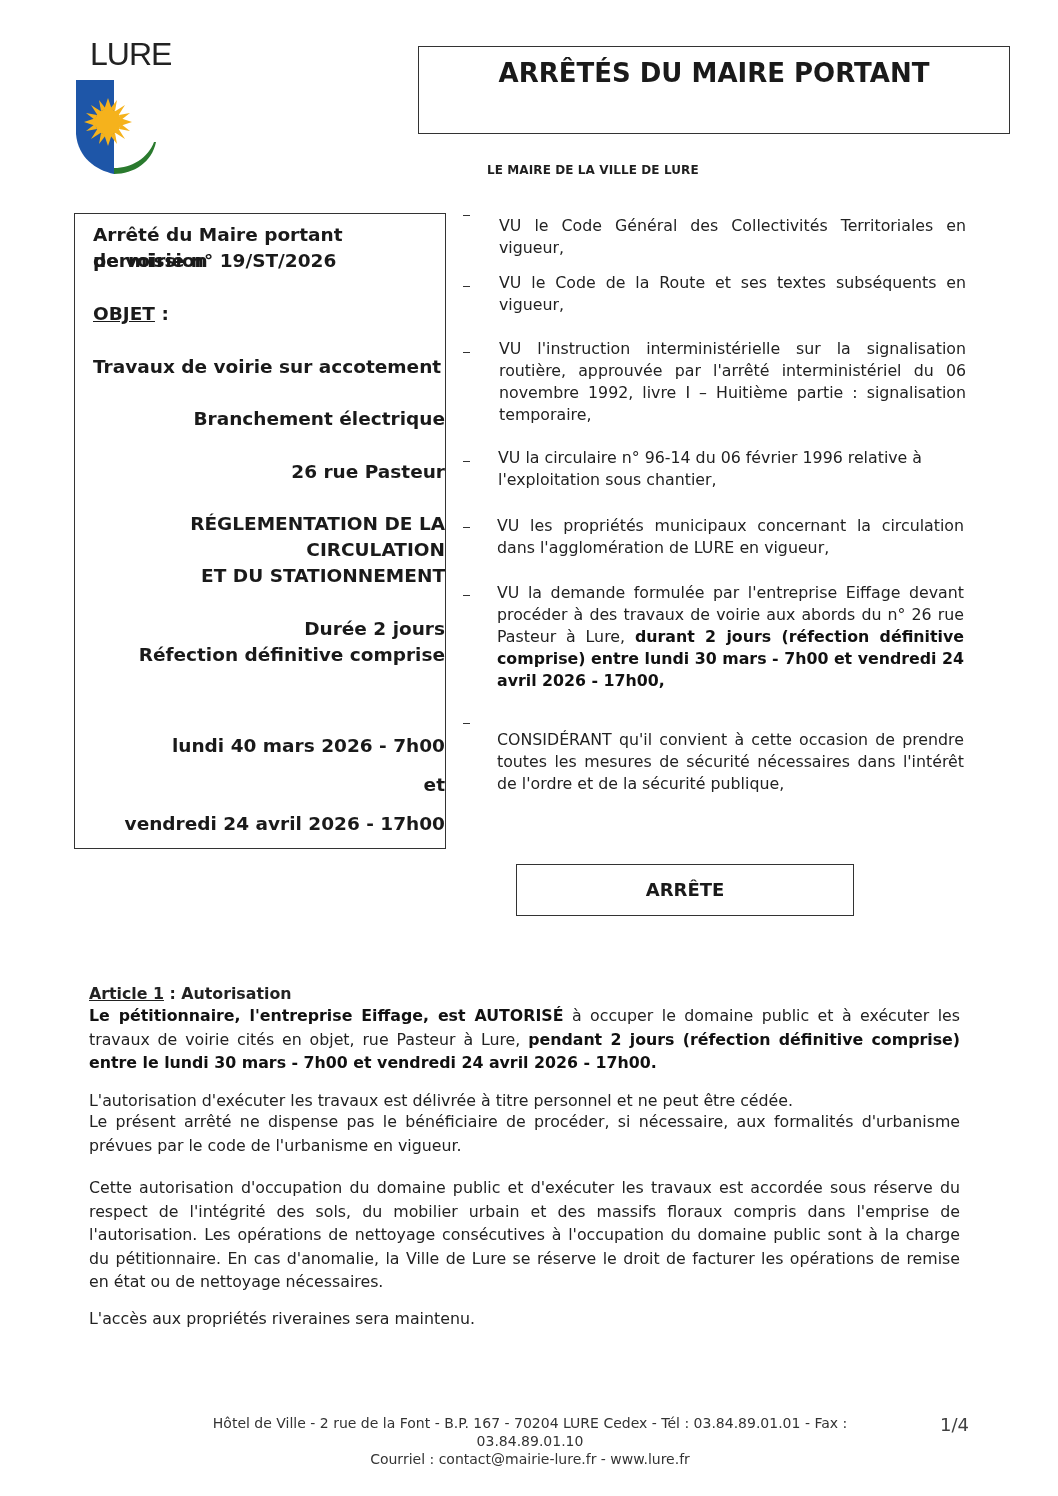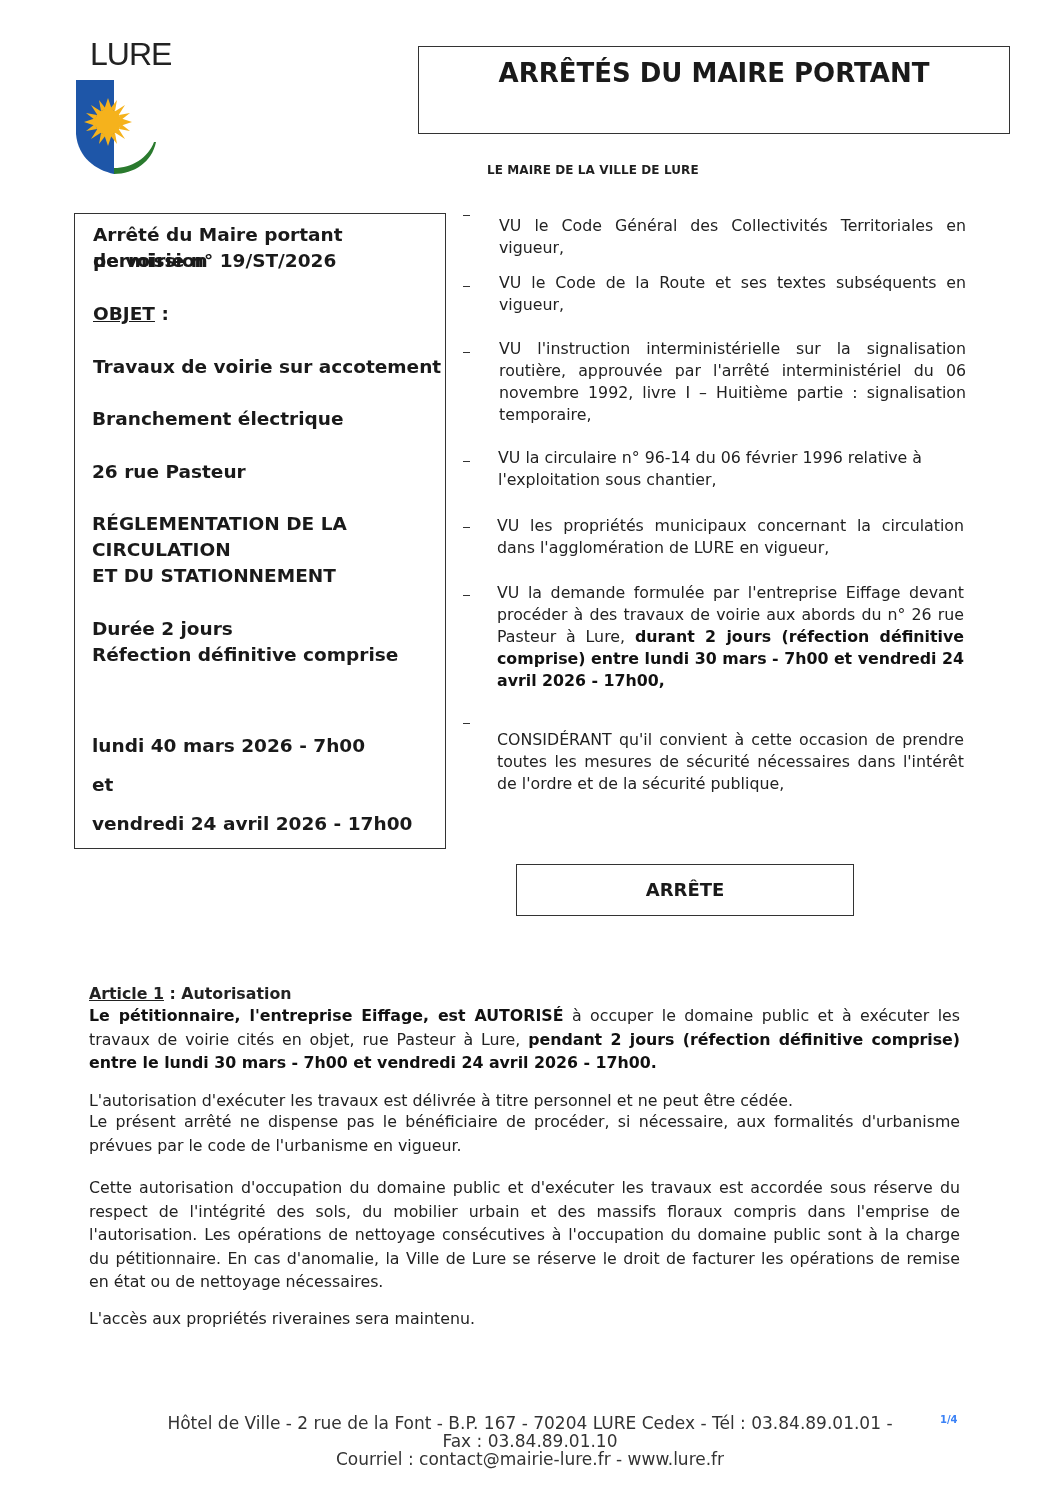--- a/index.html
+++ b/index.html
@@ -18,21 +18,21 @@
   .title-box div { font-family: "DejaVu Sans", sans-serif; font-weight: bold; font-size: 26px;
                    line-height: 34px; color: #1a1a1a; }
   .title-box .l1 { margin-top: 9px; }
 
   .maire { left: 487px; top: 163px; font-weight: bold; font-size: 12px; color: #1f1f1f; letter-spacing: 0.1px; }
 
   
   .left-box { left: 74px; top: 213px; width: 372px; height: 636px; border: 1.3px solid #333;
               box-sizing: border-box; }
   .lb-text { position: absolute; font-weight: bold; font-size: 18.5px; color: #1a1a1a; line-height: 26px; }
-  .lb-center { left: 17px; width: 100%; text-align: left; }
+  .lb-center { left: 0; width: 100%; text-align: right; }
   .underline { text-decoration: underline; }
 
   
   .tick { position: absolute; left: 463px; width: 7px; height: 1px; background: #333; }
 
   
   .vu { position: absolute; left: 497px; width: 467px; font-size: 15.8px; line-height: 22px;
         text-align: justify; color: #222; }
   .vu b { font-weight: bold; color: #111; }
 
@@ -41,23 +41,23 @@
                 box-sizing: border-box; text-align: center; font-weight: bold; font-size: 18px;
                 line-height: 50px; color: #1a1a1a; }
 
   
   .body-text { position: absolute; left: 89px; width: 871px; font-size: 15.8px; line-height: 23.5px;
                text-align: justify; color: #222; }
   .body-text b { color: #111; }
   .art-title { font-weight: bold; font-size: 15.8px; }
 
   
-  .footer { left: 160px; top: 1414px; width: 740px; text-align: center; font-size: 17px;
+  .footer { left: 160px; top: 1414px; width: 740px; text-align: center; font-size: 14px;
             line-height: 18px; color: #333; }
-  .page-num { left: 940px; top: 1414px; font-size: 10px; color: #3b82f6; font-weight: bold; }
+  .page-num { left: 940px; top: 1414px; font-size: 18px; color: #404040; }
 </style>
 </head>
 <body>
 
 <div class="abs logo-word">LURE</div>
 <svg class="abs logo-shield" viewBox="0 0 84 100">
   <path d="M2 2 H40 V96 C22 92 4 80 2 56 Z" fill="#1e56a8"></path>
   <path d="M40 96 C60 96 78 84 82 64 L80 64 C74 80 58 90 40 90 Z" fill="#2a7a2e"></path>
   <g transform="translate(34,44)" fill="#f5b21c">
     <circle r="13"></circle>

